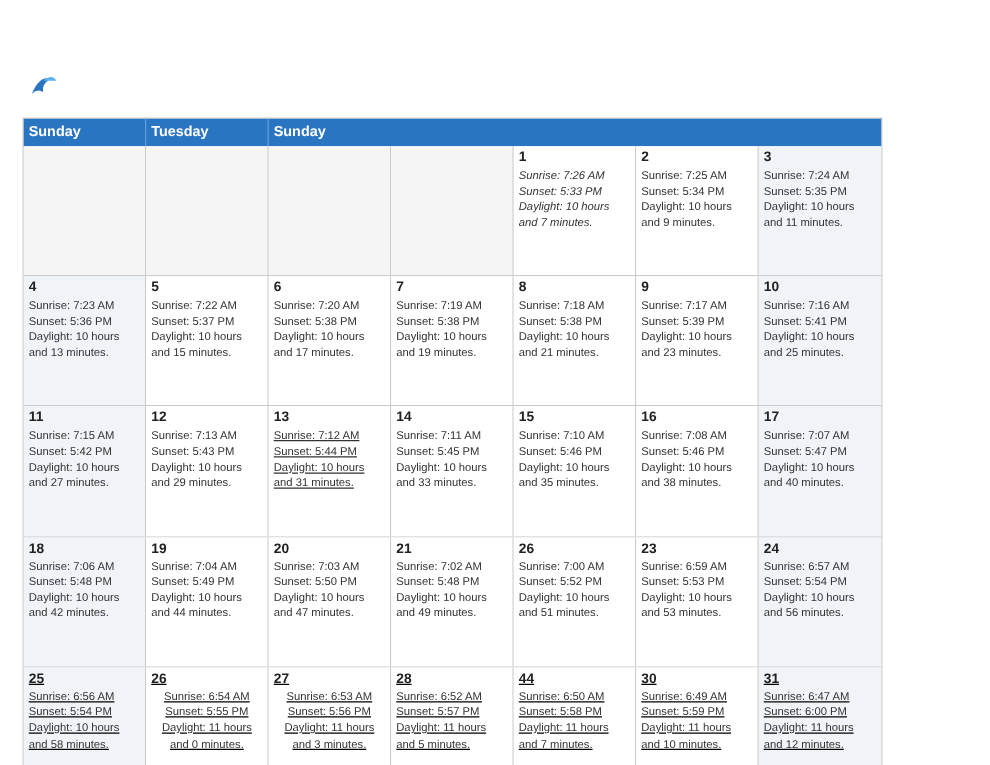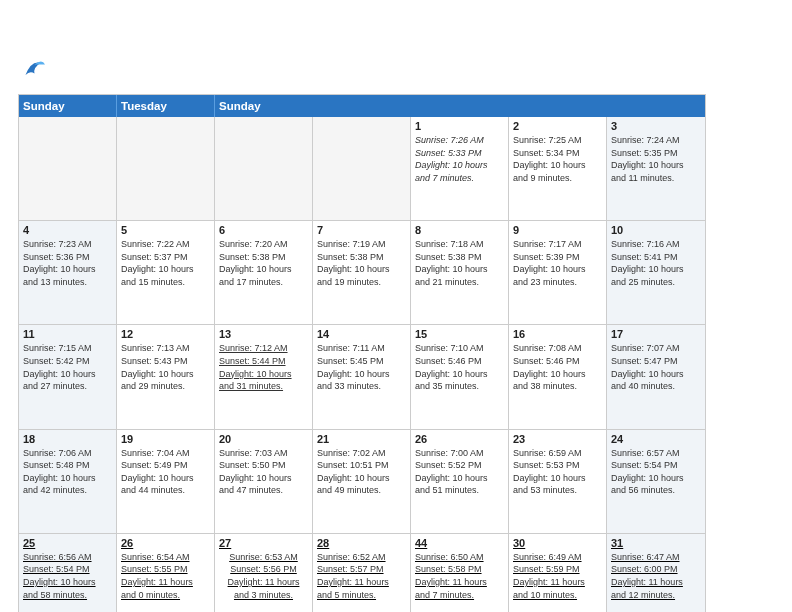--- a/index.html
+++ b/index.html
@@ -294,21 +294,21 @@
           <div class="cal-cell">
             <div class="day-num">20</div>
             <div class="day-info" style="white-space: pre-line;">Sunrise: 7:03 AM
 Sunset: 5:50 PM
 Daylight: 10 hours
 and 47 minutes.</div>
           </div>
           <div class="cal-cell">
             <div class="day-num">21</div>
             <div class="day-info" style="white-space: pre-line;">Sunrise: 7:02 AM
-Sunset: 10:51 PM
+Sunset: 5:48 PM
 Daylight: 10 hours
 and 49 minutes.</div>
           </div>
           <div class="cal-cell">
             <div class="day-num">26</div>
             <div class="day-info" style="white-space: pre-line;">Sunrise: 7:00 AM
 Sunset: 5:52 PM
 Daylight: 10 hours
 and 51 minutes.</div>
           </div>
@@ -330,21 +330,21 @@
         <div class="cal-row">
           <div class="cal-cell shaded">
             <div class="day-num">25</div>
             <div class="day-info" style="white-space: pre-line;">Sunrise: 6:56 AM
 Sunset: 5:54 PM
 Daylight: 10 hours
 and 58 minutes.</div>
           </div>
           <div class="cal-cell">
             <div class="day-num">26</div>
-            <div class="day-info" style="white-space: pre-line;">Sunrise: 6:54 AM
+            <div class="day-info" style="white-space: pre-line; text-align: center;">Sunrise: 6:54 AM
 Sunset: 5:55 PM
 Daylight: 11 hours
 and 0 minutes.</div>
           </div>
           <div class="cal-cell">
             <div class="day-num">27</div>
             <div class="day-info" style="white-space: pre-line; text-align: center;">Sunrise: 6:53 AM
 Sunset: 5:56 PM
 Daylight: 11 hours
 and 3 minutes.</div>

